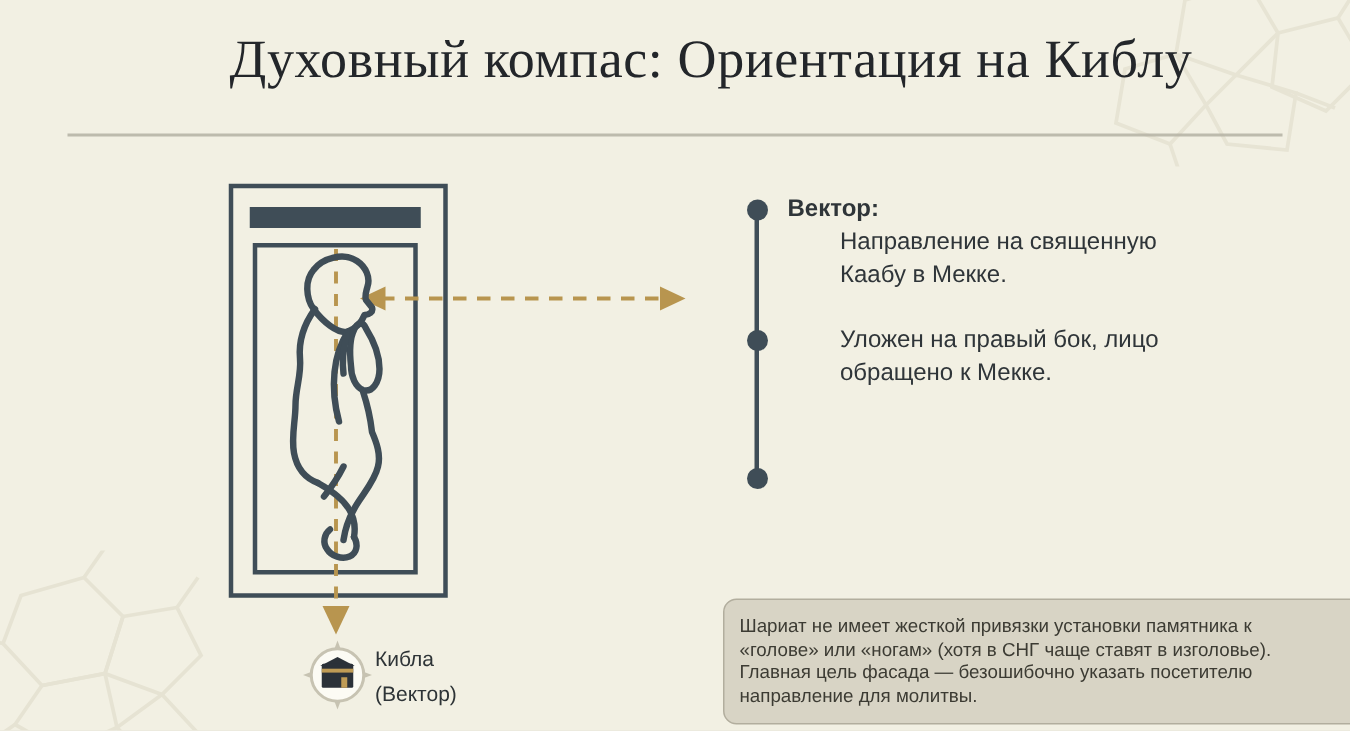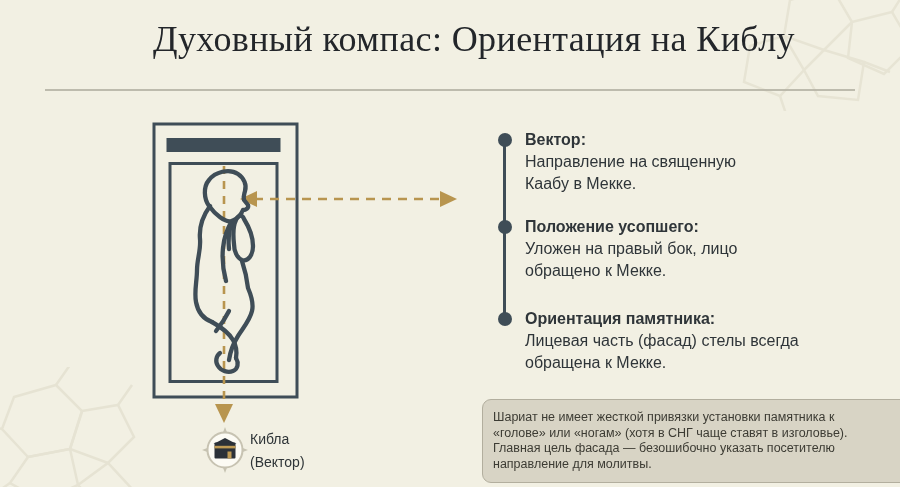--- a/index.html
+++ b/index.html
@@ -30,21 +30,21 @@
   }
   .timeline-dot{
     position:absolute;left:498px;width:14px;height:14px;border-radius:50%;
     background:#3f4d57;
   }
   .tl-item{
     position:absolute;left:525px;width:290px;
     font-size:16px;line-height:22px;color:#2f3539;
   }
   .tl-title{font-weight:700;}
-  .tl-body{white-space:pre-line;}
+  .tl-body{white-space:pre-line;margin-left:35px;}
   .note-box{
     position:absolute;left:482px;top:399px;width:460px;box-sizing:border-box;
     background:#d8d4c5;border:1px solid #b2ae9e;border-radius:9px;
     padding:10px 10px;
   }
   .note-box p{
     margin:0;font-size:12.5px;line-height:15.5px;color:#3c3b33;
     white-space:pre-line;
   }
 </style>
@@ -126,28 +126,22 @@
   <div class="timeline-dot" style="top:133px;"></div>
   <div class="timeline-dot" style="top:220px;"></div>
   <div class="timeline-dot" style="top:312px;"></div>
 
   <div class="tl-item" style="top:129px;">
     <div class="tl-title">Вектор:</div>
     <div class="tl-body">Направление на священную
 Каабу в Мекке.</div>
   </div>
   <div class="tl-item" style="top:216px;">
-    <div class="tl-title">Положение усопшего:</div>
     <div class="tl-body">Уложен на правый бок, лицо
 обращено к Мекке.</div>
-  </div>
-  <div class="tl-item" style="top:308px;">
-    <div class="tl-title">Ориентация памятника:</div>
-    <div class="tl-body">Лицевая часть (фасад) стелы всегда
-обращена к Мекке.</div>
   </div>
 
   <div class="note-box">
     <p>Шариат не имеет жесткой привязки установки памятника к
 «голове» или «ногам» (хотя в СНГ чаще ставят в изголовье).
 Главная цель фасада — безошибочно указать посетителю
 направление для молитвы.</p>
   </div>
 
 </div>

